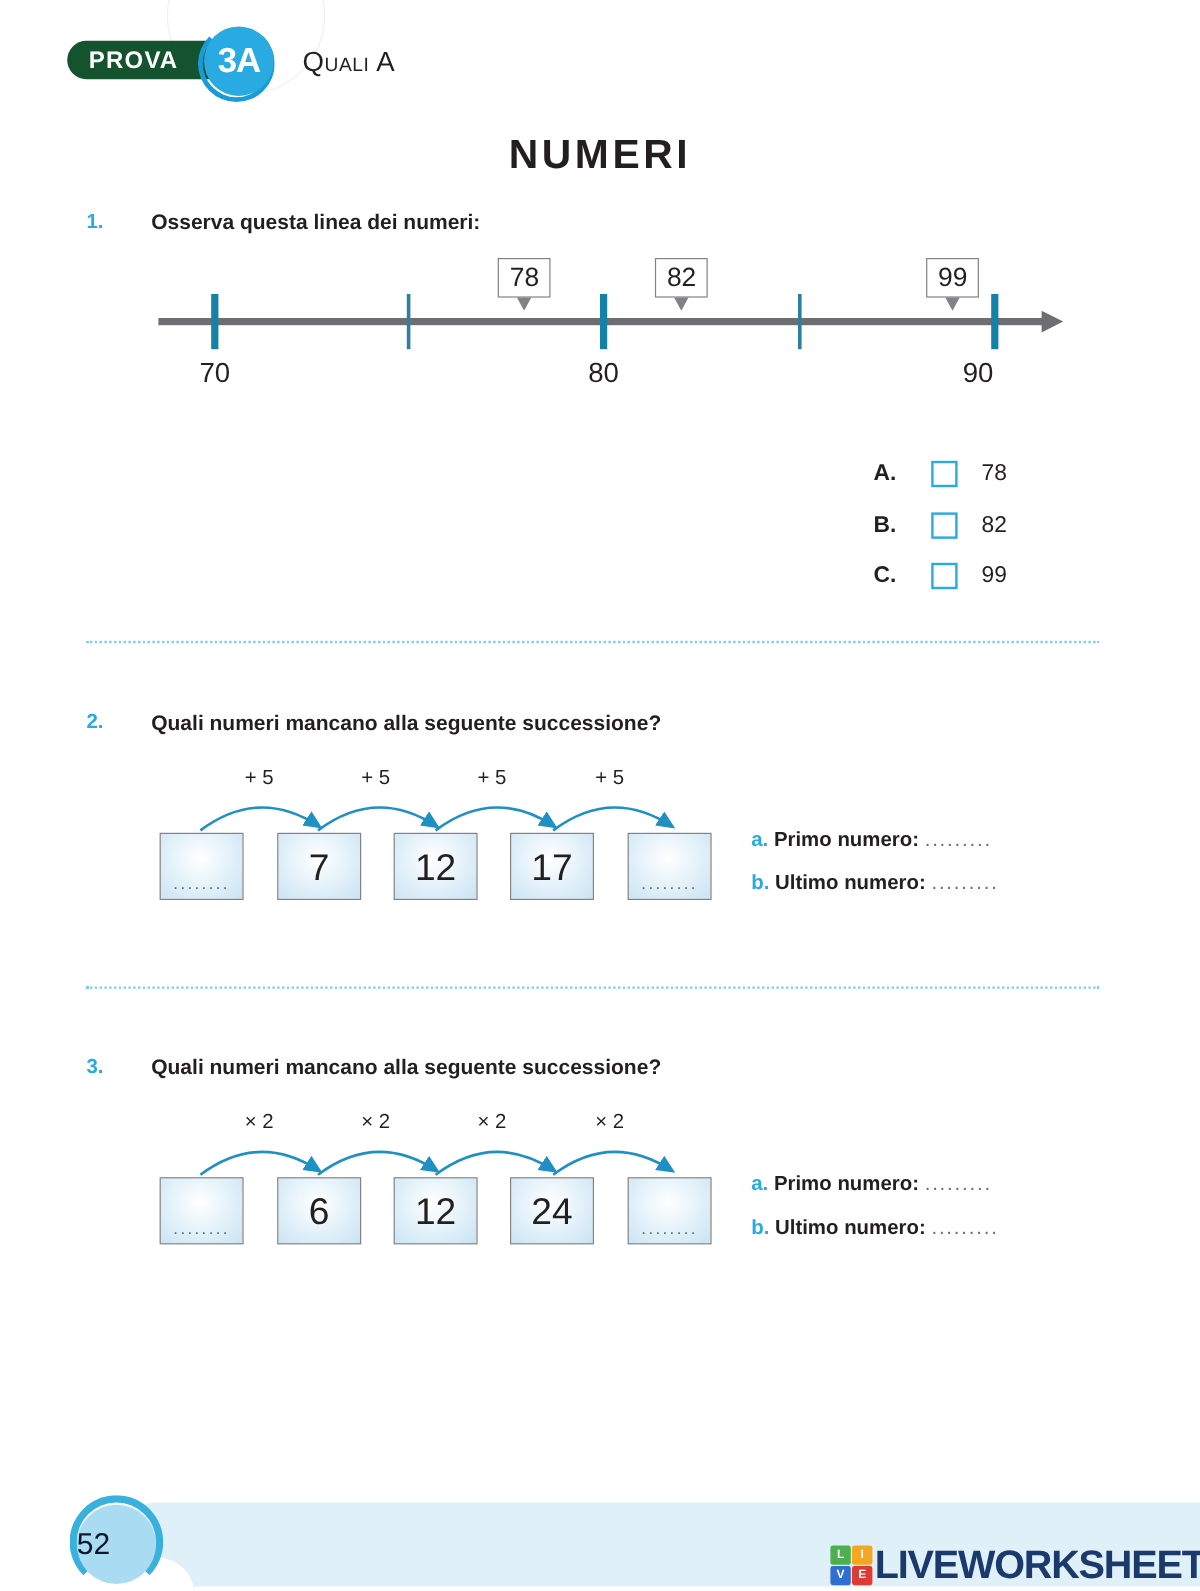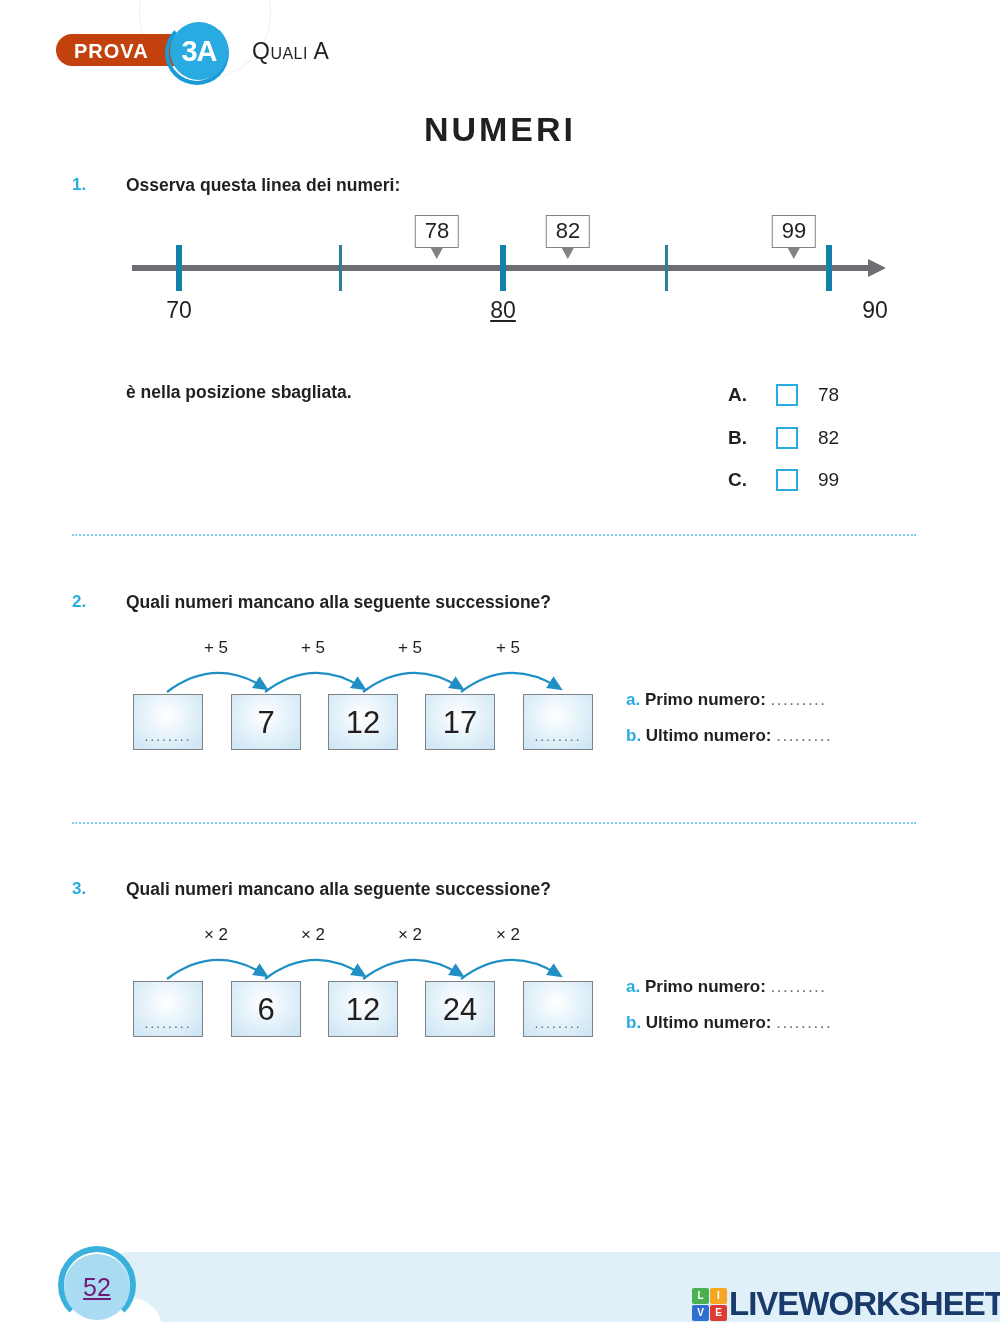--- a/index.html
+++ b/index.html
@@ -12,21 +12,21 @@
 
   
   #header{position:absolute;left:0;top:0;width:1000px;height:96px;}
   .hdr-white-circle{
     position:absolute;left:140px;top:-52px;width:130px;height:130px;
     border-radius:50%;background:#ffffff;
     box-shadow:0 0 0 1px #f0f0f0;
   }
   .prova-pill{
     position:absolute;left:56px;top:34px;width:152px;height:32px;
-    background:#c2410c;border-radius:16px;
+    background:#14532d;border-radius:16px;
   }
   .prova-pill span{
     position:absolute;left:18px;top:6px;
     font-size:20px;font-weight:bold;color:#ffffff;letter-spacing:1px;
   }
   .badge-ring{
     position:absolute;left:165px;top:21px;width:64px;height:64px;
     border-radius:50%;
     border:4px solid #1a9bd7;
     border-top-color:transparent;
@@ -141,22 +141,22 @@
   .pg-arc{
     position:absolute;left:58px;top:-6px;width:78px;height:78px;
     box-sizing:border-box;border:6px solid #3ab0dd;border-radius:50%;
     border-bottom-color:transparent;
   }
   .pg-circle{
     position:absolute;left:64px;top:2px;width:66px;height:66px;
     border-radius:50%;background:#a9dcf2;
   }
   .pg-circle span{
-    display:block;text-align:center;line-height:66px;
-    font-size:25px;color:#701a75;text-decoration:underline;
+    display:block;line-height:66px;
+    font-size:25px;color:#0f172a;
   }
   .f-text{
     position:absolute;left:152px;top:20px;font-size:14.5px;color:#231f20;
   }
   .f-text .ob{color:#29abe2;font-weight:bold;font-size:15px;}
   .lw-logo{
     position:absolute;left:692px;top:1284px;height:40px;
     display:flex;align-items:center;
   }
   .lw-tiles{
@@ -195,39 +195,38 @@
   <div class="nl-axis"></div>
   <div class="nl-arrow"></div>
 
   <div class="tick major" style="left:176px;"></div>
   <div class="tick minor" style="left:339px;"></div>
   <div class="tick major" style="left:500px;"></div>
   <div class="tick minor" style="left:665px;"></div>
   <div class="tick major" style="left:826px;"></div>
 
   <div class="nl-label" style="left:179px;">70</div>
-  <div class="nl-label" style="left:503px;text-decoration:underline;">80</div>
-  <div class="nl-label" style="left:875px;">90</div>
+  <div class="nl-label" style="left:503px;">80</div>
+  <div class="nl-label" style="left:815px;">90</div>
 
   <div class="callout" style="left:437px;top:10px;">
     <div class="cbox">78</div>
     <div class="cpoint"></div>
   </div>
   <div class="callout" style="left:568px;top:10px;">
     <div class="cbox">82</div>
     <div class="cpoint"></div>
   </div>
   <div class="callout" style="left:794px;top:10px;">
     <div class="cbox">99</div>
     <div class="cpoint"></div>
   </div>
 </div>
 
 <div style="position:absolute;left:126px;top:378px;font-size:17.5px;font-weight:bold;line-height:29px;color:#231f20;">
-  <div>è nella posizione sbagliata.</div>
 </div>
 
 <div class="opt" style="left:728px;top:384px;">
   <span class="opt-letter" style="left:0;top:0;">A.</span>
   <span class="opt-box" style="left:48px;top:0;"></span>
   <span class="opt-val" style="left:90px;top:0;">78</span>
 </div>
 <div class="opt" style="left:728px;top:427px;">
   <span class="opt-letter" style="left:0;top:0;">B.</span>
   <span class="opt-box" style="left:48px;top:0;"></span>

